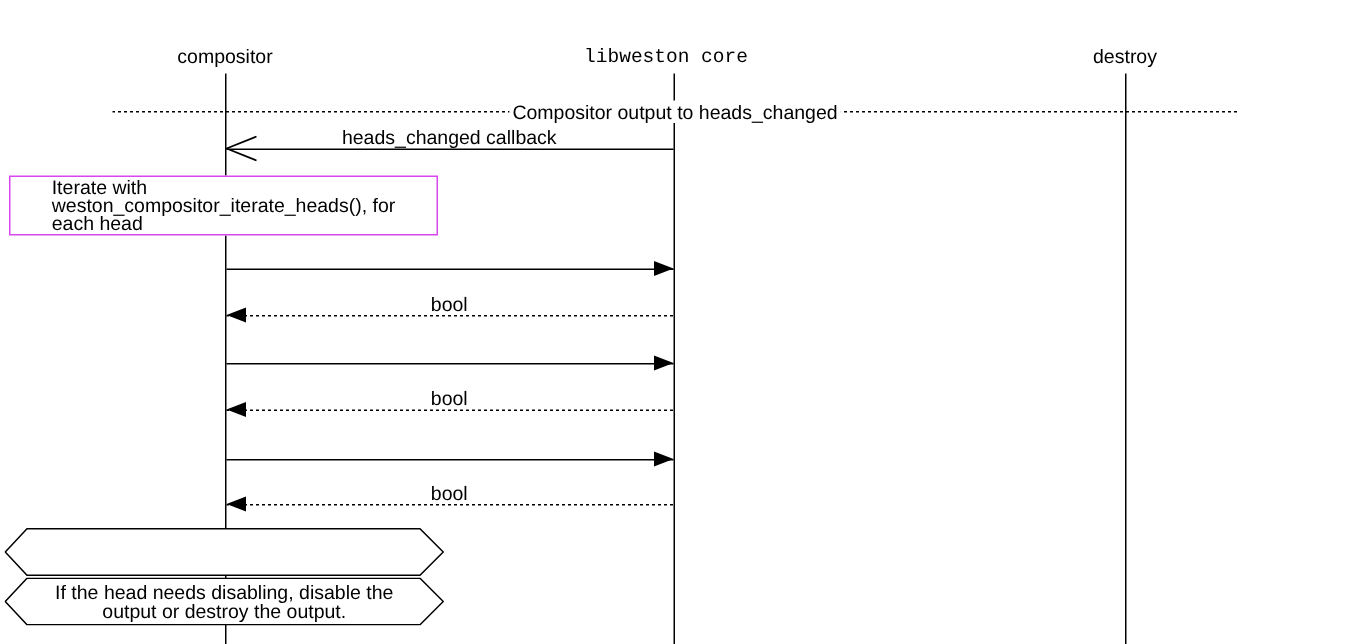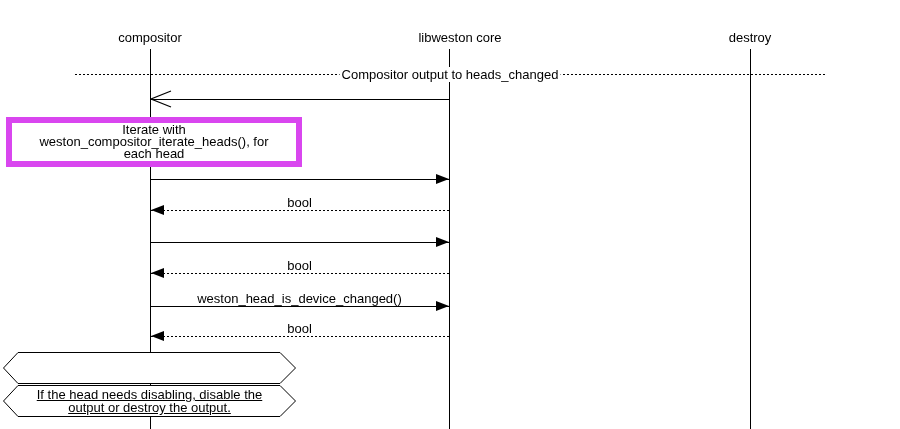--- a/index.html
+++ b/index.html
@@ -20,21 +20,21 @@
   }
 
   
   .lifeline-label {
     position: absolute;
     top: 6px;
     transform: translateX(-50%);
     white-space: nowrap;
   }
   .ll-compositor { left: 150px; }
-  .ll-libweston  { left: 460px; }
+  .ll-libweston  { left: 444px; font-family: Liberation Mono, monospace; }
   .ll-backend    { left: 750px; }
 
   .lifeline-line {
     position: absolute;
     top: 25px;
     width: 1px;
     height: 404px;
     background: #000;
   }
   .lf-compositor { left: 150px; }
@@ -108,26 +108,26 @@
   .m7-label { top: 297px; } .m7-line { top: 312px; } .m7-arr { top: 307px; }
   .m8-line  { top: 410px; } .m8-arr { top: 405px; }
 
   
   .note-box {
     position: absolute;
     left: 6px;
     top: 93px;
     width: 284px;
     height: 38px;
-    border: 6px solid #d946ef;
+    border: 1px solid #d946ef;
     background: #fff;
     display: flex;
     align-items: center;
     justify-content: center;
-    text-align: center;
+    text-align: left;
     line-height: 12px;
     white-space: pre-line;
   }
   .hex-svg {
     position: absolute;
     left: 3px;
     width: 293px;
     height: 32px;
   }
   .hex1-svg { top: 328px; }
@@ -138,38 +138,39 @@
     width: 293px;
     height: 32px;
     display: flex;
     align-items: center;
     justify-content: center;
     text-align: center;
     line-height: 13px;
     white-space: pre-line;
   }
   .hex1-text { top: 328px; }
-  .hex2-text { top: 361px; text-decoration: underline; }
+  .hex2-text { top: 361px; }
 </style>
 </head>
 <body>
 
 <div id="canvas">
 
   <div class="lifeline-label ll-compositor">compositor</div>
   <div class="lifeline-label ll-libweston">libweston core</div>
   <div class="lifeline-label ll-backend">destroy</div>
 
   <div class="lifeline-line lf-compositor"></div>
   <div class="lifeline-line lf-libweston"></div>
   <div class="lifeline-line lf-backend"></div>
 
   <div class="divider-line"></div>
   <div class="divider-label">Compositor output to heads_changed</div>
 
+  <div class="msg-label m1-label">heads_changed callback</div>
   <div class="msg-line solid m1-line"></div>
   <svg class="arr-open" width="22" height="18">
     <path d="M21 1 L1 9 L21 17" fill="none" stroke="#000" stroke-width="1.2"></path>
   </svg>
 
   <div class="note-box">Iterate with
 weston_compositor_iterate_heads(), for
 each head</div>
 
   <div class="msg-line solid m2-line"></div>
@@ -179,21 +180,20 @@
   <div class="msg-line dotted m3-line"></div>
   <div class="arr-left m3-arr"></div>
 
   <div class="msg-line solid m4-line"></div>
   <div class="arr-right m4-arr"></div>
 
   <div class="msg-label m5-label">bool</div>
   <div class="msg-line dotted m5-line"></div>
   <div class="arr-left m5-arr"></div>
 
-  <div class="msg-label m6-label">weston_head_is_device_changed()</div>
   <div class="msg-line solid m6-line"></div>
   <div class="arr-right m6-arr"></div>
 
   <div class="msg-label m7-label">bool</div>
   <div class="msg-line dotted m7-line"></div>
   <div class="arr-left m7-arr"></div>
 
   <svg class="hex-svg hex1-svg" viewBox="0 0 293 32">
     <polygon points="0.5,16 15,0.5 277,0.5 292.5,16 277,31.5 15,31.5" fill="#ffffff" stroke="#000000" stroke-width="1"></polygon>
   </svg>

